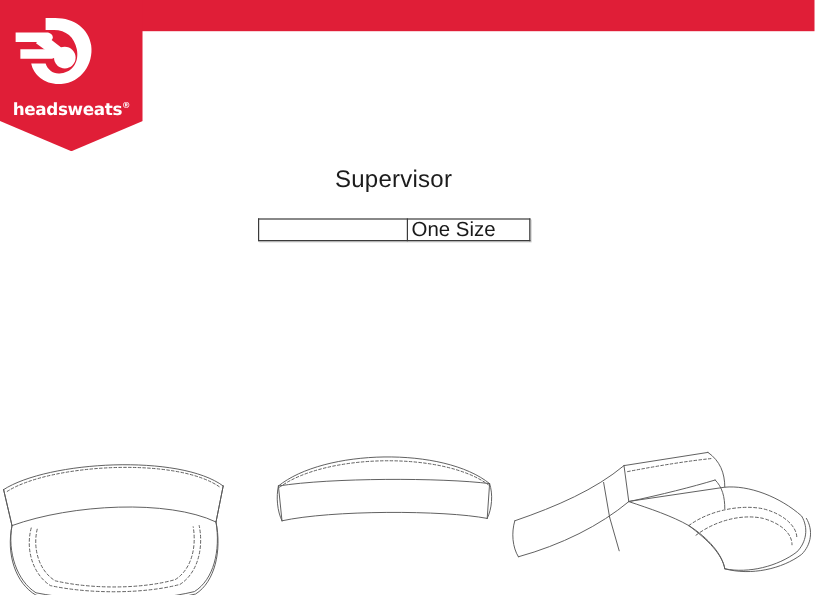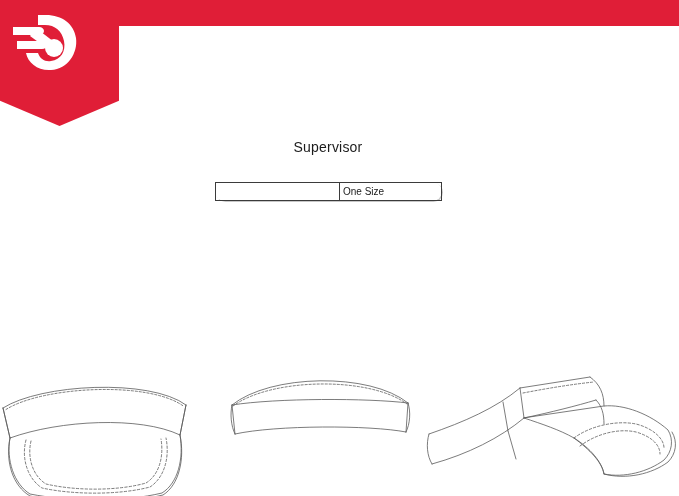--- a/index.html
+++ b/index.html
@@ -79,41 +79,40 @@
   }
 
   
   .page-title {
     position: absolute;
     left: 215px;
     top: 139px;
     width: 226px;
     text-align: center;
     font-family: "Liberation Sans", sans-serif;
-    font-size: 14px;
+    font-size: 20px;
     font-weight: 400;
     color: #1c1c1c;
     letter-spacing: 0.2px;
     white-space: nowrap;
   }
 
   
   .size-table {
     position: absolute;
     left: 215px;
     top: 182px;
     width: 226px;
     border-collapse: collapse;
     table-layout: fixed;
     font-family: "Liberation Sans", sans-serif;
-    font-size: 10px;
+    font-size: 17px;
     color: #1a1a1a;
     background: #ffffff;
     box-shadow: 1px 1px 0 rgba(0,0,0,0.22);
-    border-radius: 11px;
   }
   .size-table td {
     border: 1px solid #3b3b3b;
     height: 17px;
     padding: 0 2px 0 3px;
     vertical-align: middle;
     line-height: 16px;
     white-space: nowrap;
     overflow: hidden;
   }
@@ -160,20 +159,23 @@
 
           <path d="M5 27 L30 27 C33 27 35 29 35 31 C35 33 33 35 30 35 L5 35 Z"></path>
 
           <path d="M24 14 L46 31 L40 38 L18 22 Z"></path>
 
           <circle cx="42" cy="34" r="9"></circle>
         </g>
       </svg>
     </div>
 
+    <div class="brand-wordmark">
+      <span>headsweats</span><span class="reg">®</span>
+    </div>
   </div>
 
   <div class="page-title">Supervisor</div>
 
   <table class="size-table">
     <colgroup>
       <col class="col-label">
       <col class="col-value">
     </colgroup>
     <tbody>

